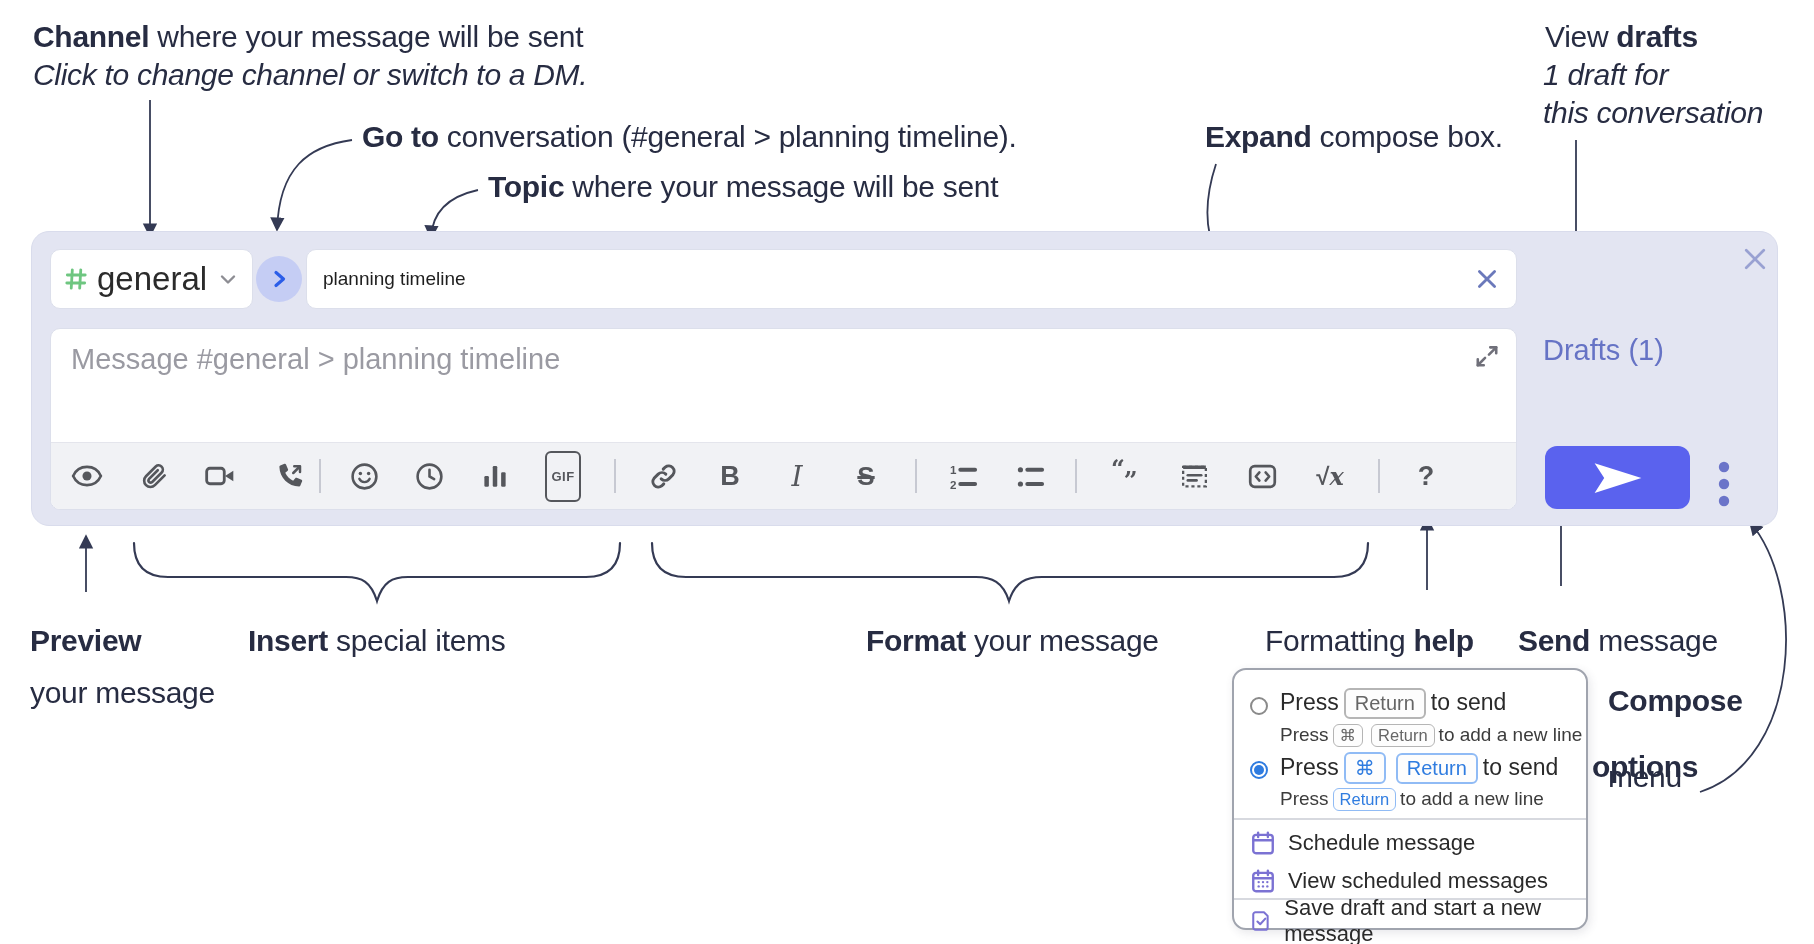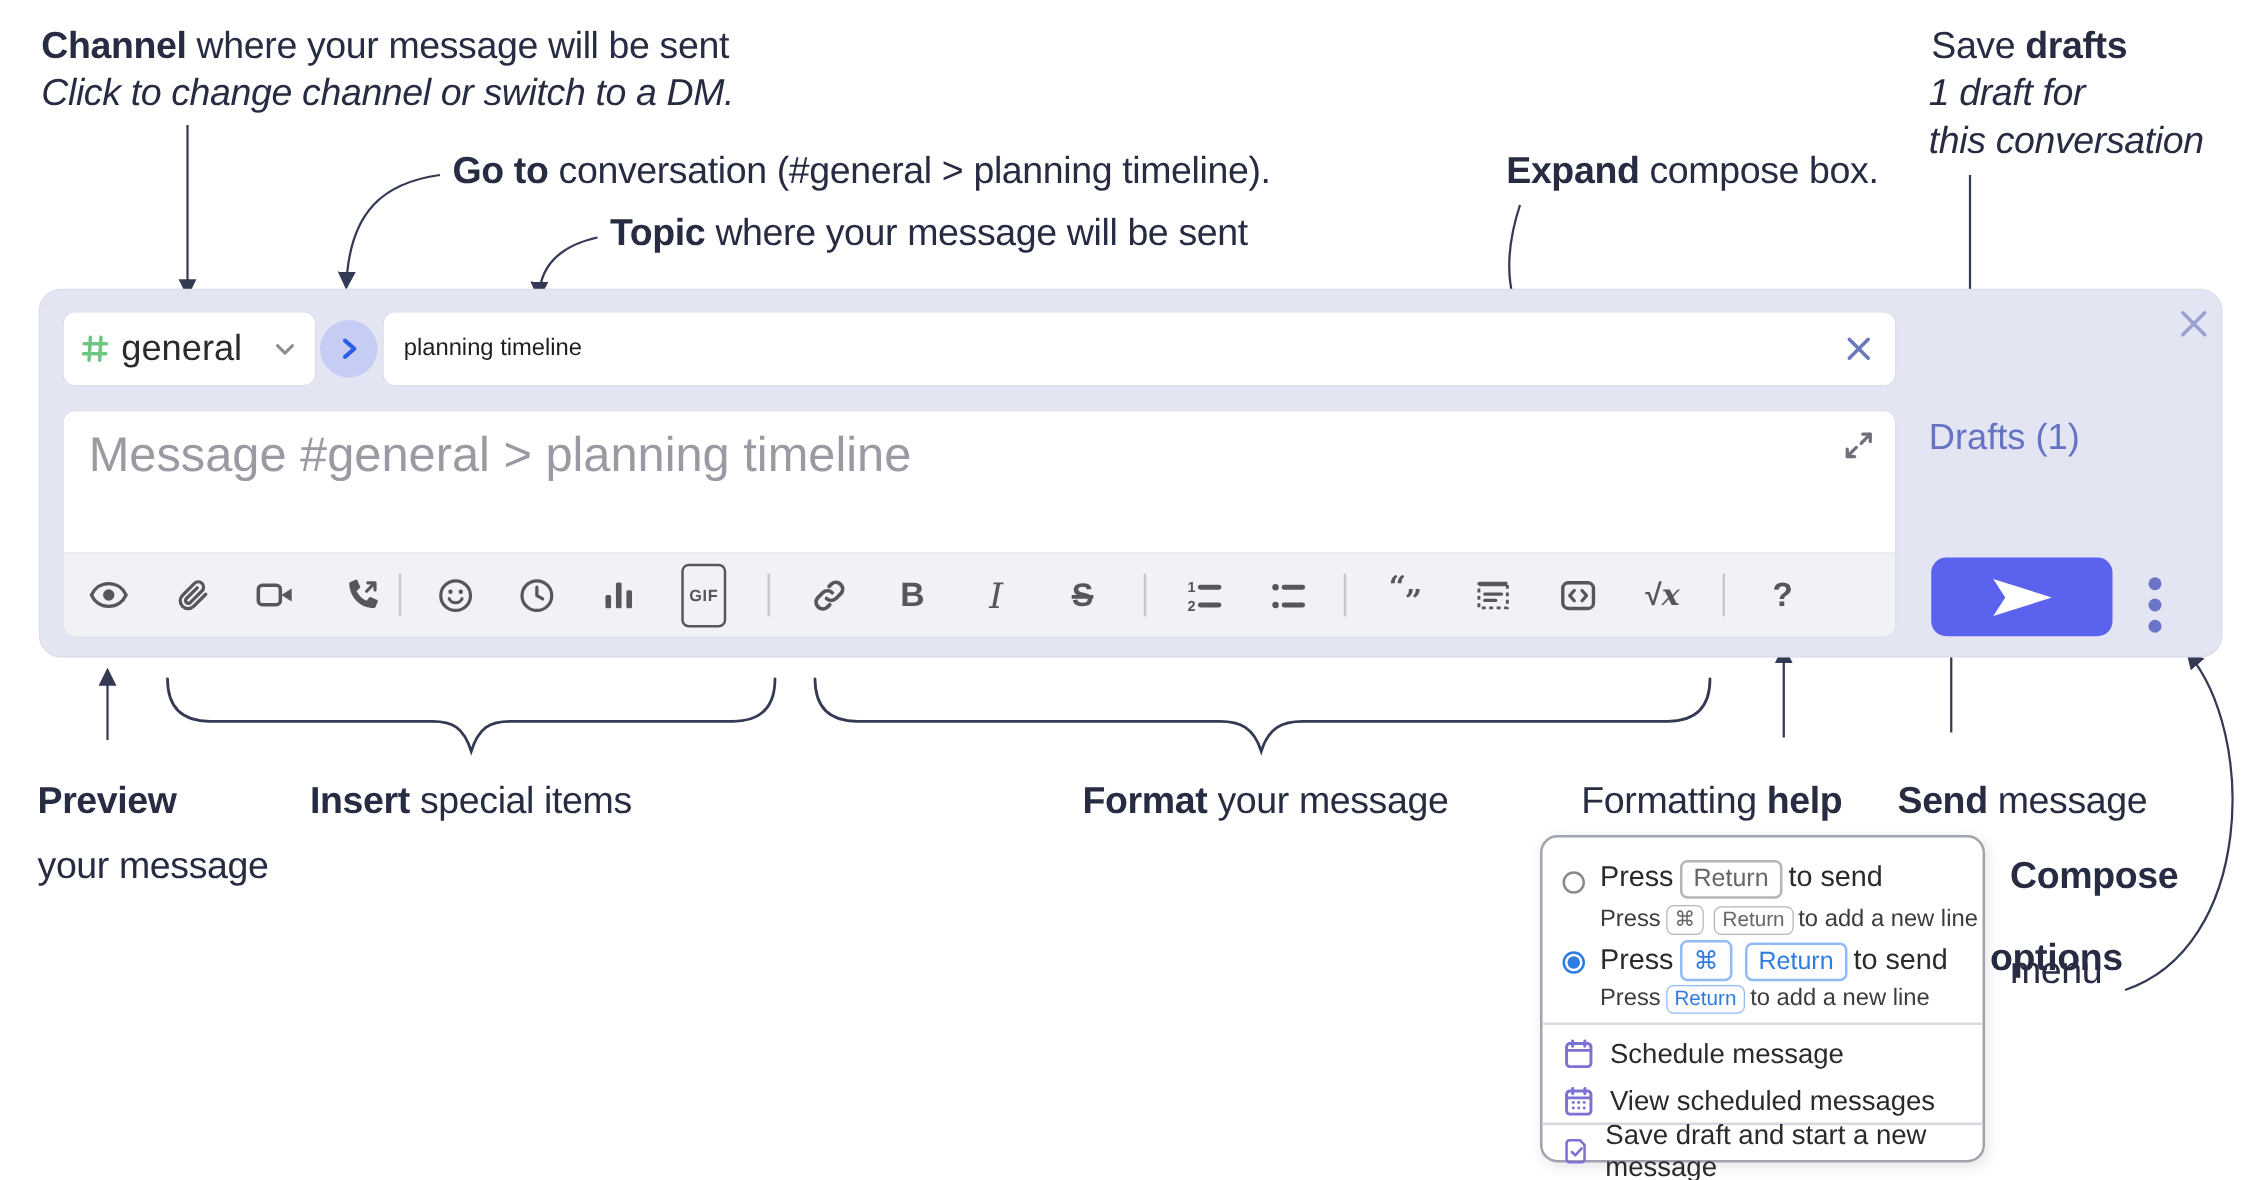--- a/index.html
+++ b/index.html
@@ -9,31 +9,31 @@
   
   .ann{position:absolute;font-size:30px;letter-spacing:-0.3px;white-space:nowrap;color:#272c42;}
   .ann b{font-weight:700;}
   .ann.it{font-style:italic;text-align:center;}
   .overlay{position:absolute;left:0;top:0;width:1814px;height:944px;pointer-events:none;}
   
   .compose{position:absolute;left:31px;top:231px;width:1747px;height:295px;background:#e3e5f2;
            border:1px solid #d9dcec;border-radius:18px;box-sizing:border-box;}
   .pill{position:absolute;left:18px;top:17px;width:203px;height:60px;background:#fff;border:1px solid #dcdfeb;
         border-radius:10px;box-sizing:border-box;display:flex;align-items:center;padding:0 12px;gap:8px;cursor:pointer;}
-  .pill .chname{font-size:29px;color:#2b2b2b;flex:1;}
+  .pill .chname{font-size:33px;color:#2b2b2b;flex:1;}
   .gobtn{position:absolute;left:224px;top:24px;width:46px;height:46px;border-radius:50%;background:#c5cdf4;
          display:flex;align-items:center;justify-content:center;}
   .topicbox{position:absolute;left:274px;top:17px;width:1211px;height:60px;background:#fff;border:1px solid #dcdfeb;
             border-radius:10px;box-sizing:border-box;display:flex;align-items:center;padding:0 16px;}
   .topicbox .tval{font-size:19px;color:#1e1e1e;flex:1;}
   .closex{position:absolute;left:1706px;top:10px;width:34px;height:34px;display:flex;align-items:center;justify-content:center;cursor:pointer;}
   .draftslink{position:absolute;left:1511px;top:102px;font-size:29px;color:#6673c5;cursor:pointer;}
   .msgpanel{position:absolute;left:18px;top:96px;width:1467px;height:182px;background:#fff;border:1px solid #dcdfeb;
             border-radius:10px;box-sizing:border-box;overflow:hidden;}
-  .placeholder{position:absolute;left:20px;top:14px;font-size:39px;color:#9a9aa2;}
+  .placeholder{position:absolute;left:20px;top:14px;font-size:29px;color:#9a9aa2;}
   .expandico{position:absolute;right:16px;top:14px;width:26px;height:26px;cursor:pointer;}
   .tbar{position:absolute;left:0;right:0;bottom:0;height:66px;background:#f1f2f5;border-top:1px solid #e4e5ec;}
   .tbtn{position:absolute;top:13px;width:40px;height:40px;display:flex;align-items:center;justify-content:center;
         color:#55575c;cursor:pointer;}
   .tdiv{position:absolute;top:16px;width:2px;height:34px;background:#c7c9d2;}
   .tbold{font-size:27px;font-weight:800;color:#55575c;}
   .tital{font-size:28px;font-style:italic;font-family:"DejaVu Serif","Liberation Serif",serif;color:#55575c;}
   .tstrike{font-size:26px;font-weight:600;text-decoration:line-through;text-decoration-thickness:2.5px;color:#55575c;}
   .tgif{font-size:13px;font-weight:700;border:2.5px solid #55575c;border-radius:6px;padding:16px 4px;color:#55575c;letter-spacing:0.5px;}
   .tmath{font-size:24px;font-weight:600;color:#55575c;}
@@ -94,21 +94,21 @@
   <div class="ann" style="left:362px;top:120px;">
     <b>Go to</b><span> conversation (#general &gt; planning timeline).</span>
   </div>
   <div class="ann" style="left:488px;top:170px;text-align:center;">
     <b>Topic</b><span> where your message will be sent</span>
   </div>
   <div class="ann" style="left:1205px;top:120px;">
     <b>Expand</b><span> compose box.</span>
   </div>
   <div class="ann" style="left:1545px;top:20px;">
-    <span>Save </span><b>drafts</b>
+    <span>View </span><b>drafts</b>
   </div>
   <div class="ann it" style="left:1543px;top:58px;">1 draft for</div>
   <div class="ann it" style="left:1543px;top:96px;">this conversation</div>
 
   <div class="compose">
 
     <div class="pill">
       <svg width="26" height="26" viewBox="0 0 24 24">
         <g stroke="#6ec680" stroke-width="2.6" stroke-linecap="round" fill="none">
           <path d="M8.6 3.5 L7.6 20.5"></path>

